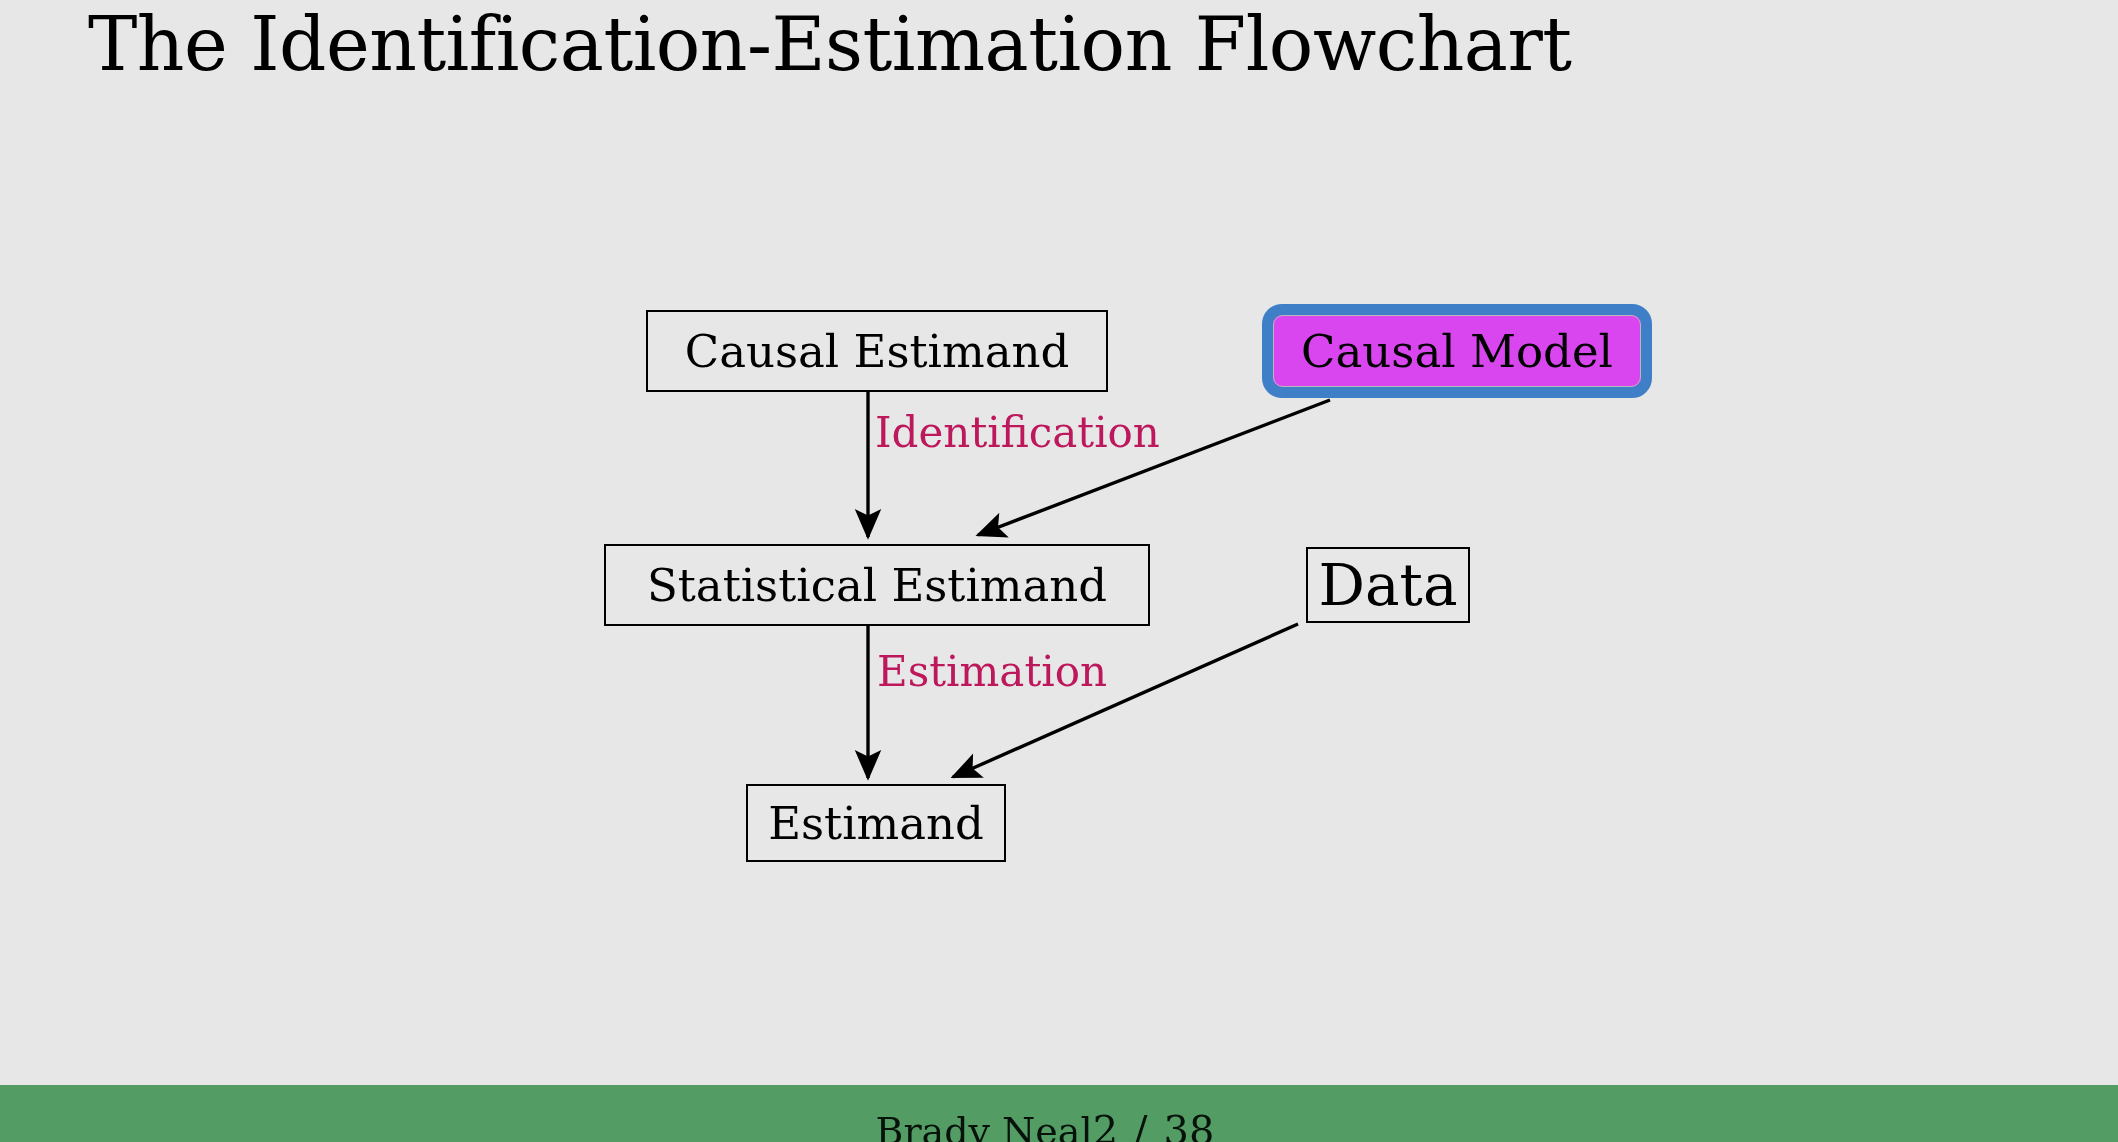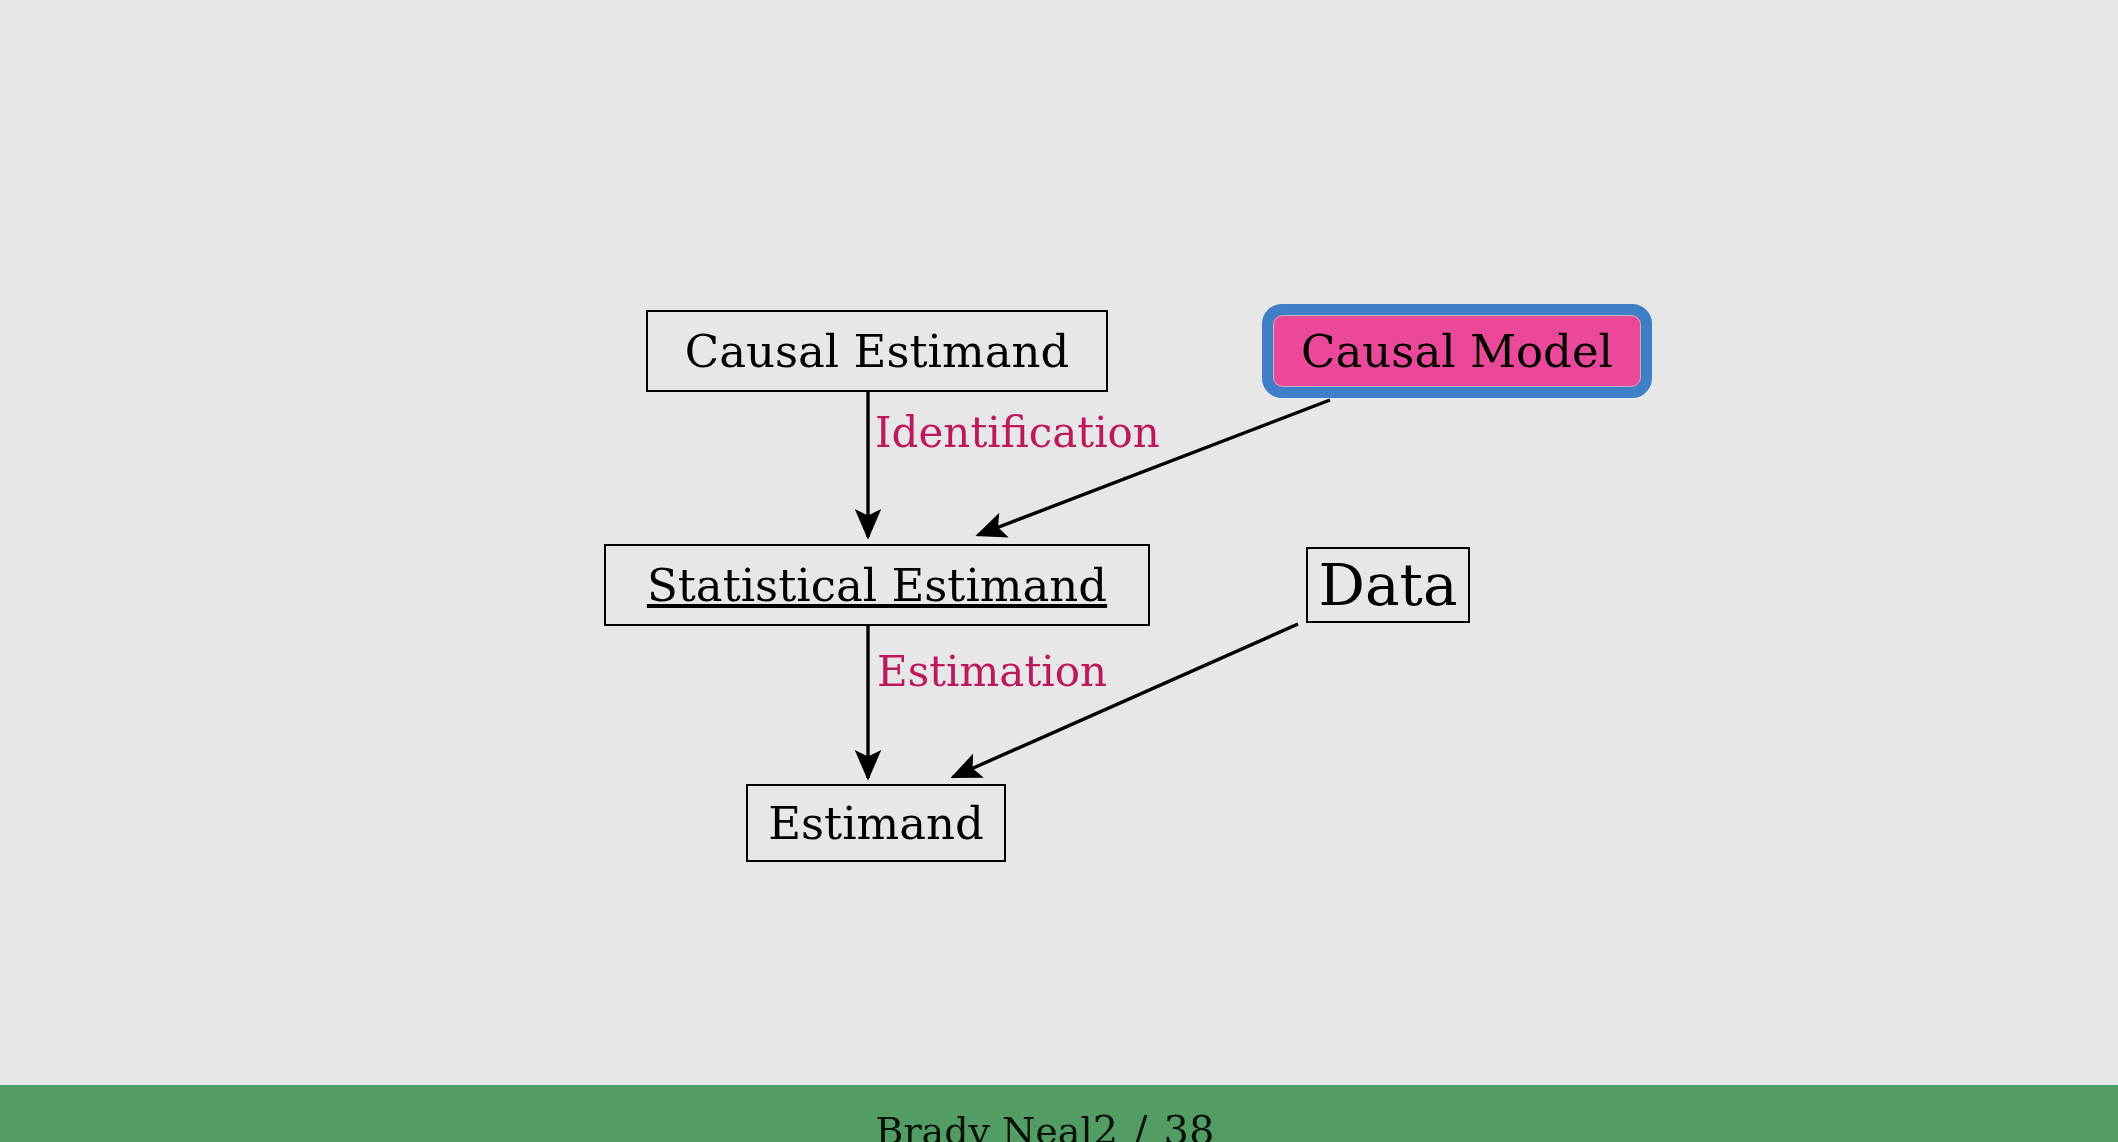--- a/index.html
+++ b/index.html
@@ -68,33 +68,32 @@
   
   #node-causal-estimand {
     left: 637px; top: 310px; width: 462px; height: 82px;
     font-size: 45px;
   }
   #node-causal-model {
     left: 1253px; top: 304px; width: 390px; height: 94px;
     font-size: 45px;
     border: 11px solid #3f7fc8;
     border-radius: 20px;
-    background: #ec4899;
+    background: #d946ef;
   }
   #node-causal-model .inner-frame {
     position: absolute;
     left: 0; top: 0; right: 0; bottom: 0;
     border: 1.6px solid #b8b8b8;
     border-radius: 10px;
     pointer-events: none;
   }
   #node-statistical-estimand {
     left: 595px; top: 544px; width: 546px; height: 82px;
     font-size: 45px;
-    text-decoration: underline;
   }
   #node-data {
     left: 1297px; top: 547px; width: 164px; height: 76px;
     font-size: 58px;
   }
   #node-estimate {
     left: 737px; top: 784px; width: 260px; height: 78px;
     font-size: 45px;
   }
   
@@ -140,20 +139,21 @@
     gap: 16px;
     padding-right: 24px;
     padding-top: 2px;
   }
 </style>
 </head>
 <body>
 
 <div id="slide">
 
+  <div id="slide-title">The Identification-Estimation Flowchart</div>
 
   <div id="flowchart">
 
     <svg id="arrow-layer" viewBox="0 0 2118 1055" width="2118" height="1055" xmlns="http://www.w3.org/2000/svg">
       <defs>
         <marker id="arrowhead" markerWidth="9" markerHeight="9" refX="8.2" refY="4.5" orient="auto" markerUnits="strokeWidth">
           <path d="M0,0.6 L9,4.5 L0,8.4 L1.9,4.5 z" fill="#000000"></path>
         </marker>
       </defs>
 

